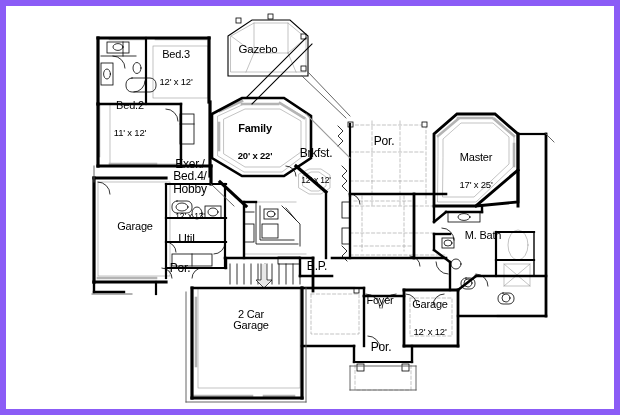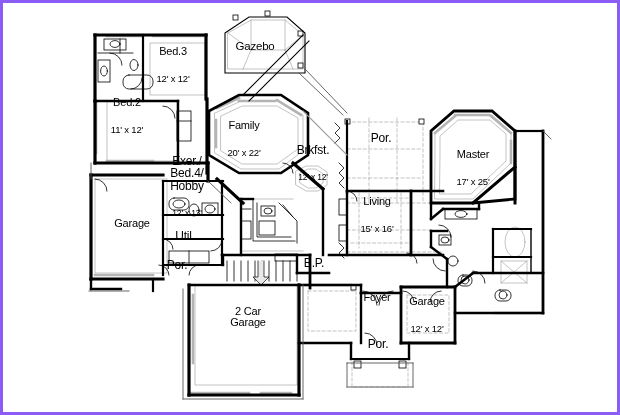--- a/index.html
+++ b/index.html
@@ -9,21 +9,21 @@
   }
   body {
     font-family: "Liberation Sans", sans-serif;
   }
   #plan-root {
     position: relative;
     width: 620px;
     height: 415px;
     background: #ffffff;
     overflow: hidden;
-    border: 3px solid #8b5cf6;
+    border: 6px solid #8b5cf6;
     box-sizing: border-box;
   }
   #plan-svg {
     position: absolute;
     left: 0;
     top: 0;
     width: 620px;
     height: 415px;
     display: block;
   }
@@ -382,21 +382,21 @@
   <div class="room-label lbl-normal" style="left:124px; top:113px;">
     <span class="rl-name">Bed.2</span>
     <span class="rl-dim">11' x 12'</span>
   </div>
 
   <div class="room-label lbl-big" style="left:252px; top:51px;">
     <span class="rl-name">Gazebo</span>
     <span class="rl-dim"></span>
   </div>
 
-  <div class="room-label lbl-normal" style="left:241px; top:136px;">
+  <div class="room-label lbl-normal" style="left:249px; top:136px;font-weight:bold;">
     <span class="rl-name">Family</span>
     <span class="rl-dim">20' x 22'</span>
   </div>
 
   <div class="room-label lbl-small" style="left:310px; top:160px;">
     <span class="rl-name">Brkfst.</span>
     <span class="rl-dim">12' x 12'</span>
   </div>
 
   <div class="room-label lbl-small" style="left:184px; top:184px;">
@@ -420,30 +420,30 @@
   <div class="room-label lbl-small" style="left:174px; top:270px;">
     <span class="rl-name">Por.</span>
     <span class="rl-dim"></span>
   </div>
 
   <div class="room-label lbl-small" style="left:378px; top:143px;">
     <span class="rl-name">Por.</span>
     <span class="rl-dim"></span>
   </div>
 
-  <div class="room-label lbl-normal" style="left:374px; top:212px;">
-    <span class="rl-name">Living</span>
-    <span class="rl-dim">15' x 16'</span>
-  </div>
 
   <div class="room-label lbl-normal" style="left:470px; top:165px;">
     <span class="rl-name">Master</span>
     <span class="rl-dim">17' x 25'</span>
   </div>
 
+  <div class="room-label lbl-normal" style="left:477px; top:238px;">
+    <span class="rl-name">M. Bath</span>
+    <span class="rl-dim"></span>
+  </div>
 
   <div class="room-label lbl-small" style="left:311px; top:268px;">
     <span class="rl-name">B.P.</span>
     <span class="rl-dim"></span>
   </div>
 
   <div class="room-label lbl-normal" style="left:245px; top:323px;">
     <span class="rl-name">2 Car
 Garage</span>
     <span class="rl-dim"></span>

